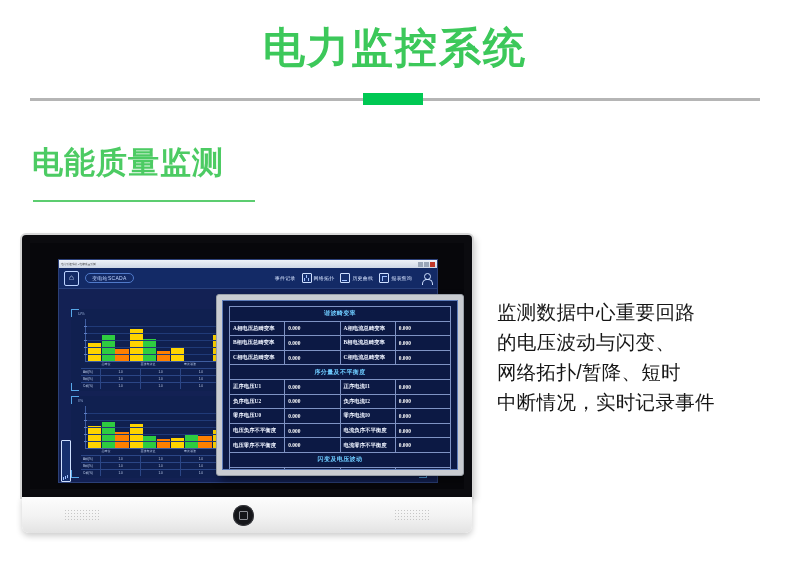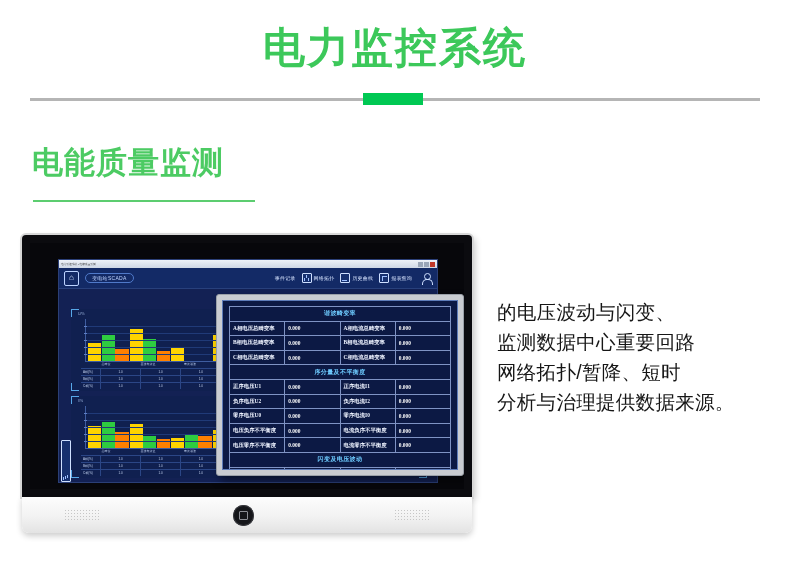--- a/index.html
+++ b/index.html
@@ -513,19 +513,19 @@
     <div class="monitor-base">
       <span class="speaker left"></span>
       <span class="home-btn">
           <i></i>
         </span>
       <span class="speaker right"></span>
     </div>
   </div>
 
   <div class="desc">
+      <div>监测数据中心重要回路</div>
       <div>的电压波动与闪变、</div>
-      <div>监测数据中心重要回路</div>
       <div>网络拓扑/暂降、短时</div>
-      <div>分析与治理提供数据来源。</div>
+      <div>中断情况，实时记录事件</div>
     </div>
 
 </div>
 
 </body></html>

